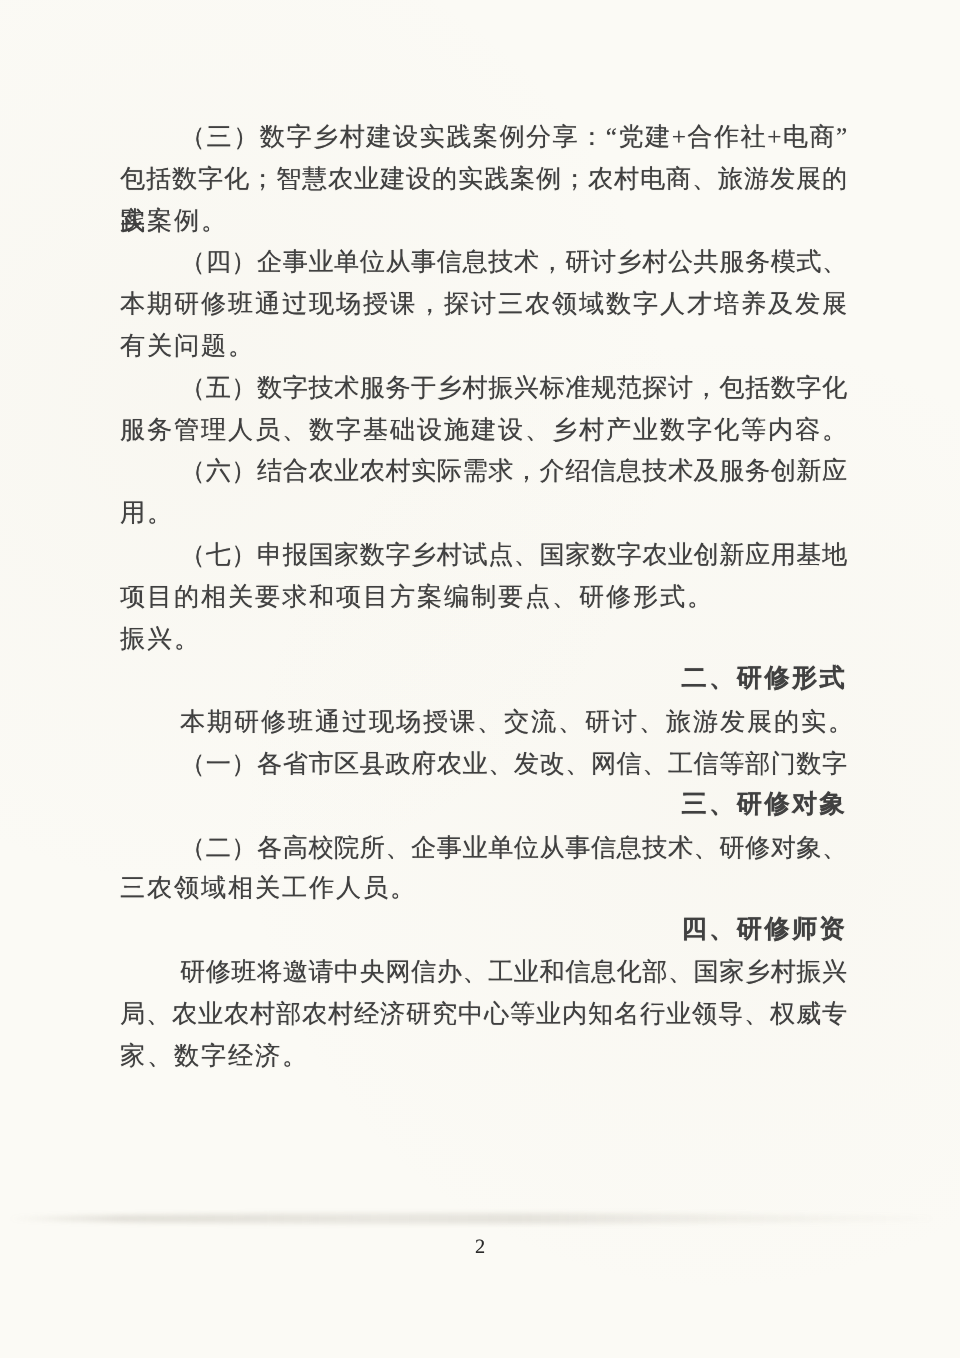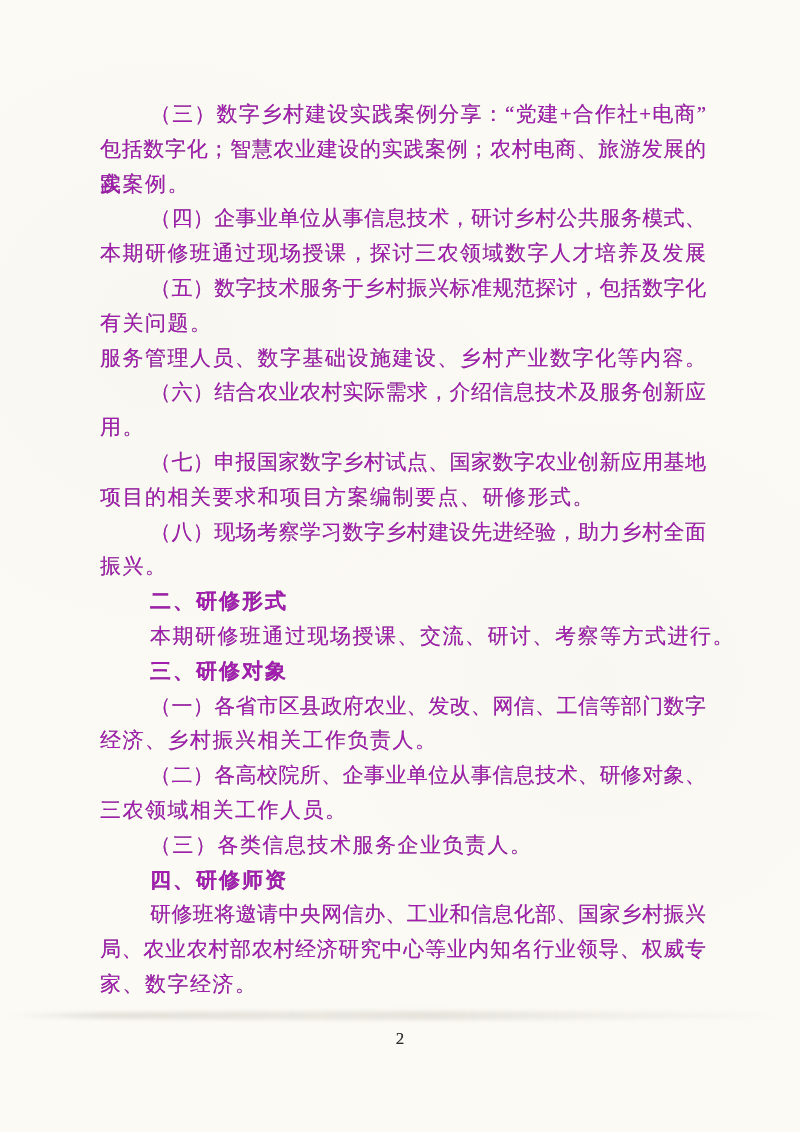--- a/index.html
+++ b/index.html
@@ -25,36 +25,37 @@
   .text-block {
     position: absolute;
     left: 100px;
     top: 97px;
     width: 606px;
   }
   .line {
     font-size: 21px;
     height: 34.8px;
     line-height: 34.8px;
-    color: #a21caf;
+    color: #404040;
     letter-spacing: 1.5px;
     white-space: nowrap;
     text-shadow: 0 0 0.6px rgba(40,40,40,0.55);
   }
   .line.justify {
     white-space: normal;
     letter-spacing: normal;
     text-align: justify;
     text-align-last: justify;
   }
   .line.indent { text-indent: 50px; }
   .line.heading {
     font-weight: 700;
     font-family: "Liberation Sans", "DejaVu Sans", sans-serif;
     letter-spacing: 2px;
+    text-align: right;
   }
   .scan-smudge {
     position: absolute;
     top: 1011px;
     left: 8px;
     width: 770px;
     height: 9px;
     border-radius: 50%;
     background: linear-gradient(90deg,
       rgba(125,118,100,0.02) 0%,
@@ -81,37 +82,34 @@
 </head>
 <body>
 
 <div class="page">
   <div class="text-block">
       <div class="line indent justify">（三）数字乡村建设实践案例分享：“党建+合作社+电商”</div>
       <div class="line justify">包括数字化；智慧农业建设的实践案例；农村电商、旅游发展的实</div>
       <div class="line">践案例。</div>
       <div class="line indent justify">（四）企事业单位从事信息技术，研讨乡村公共服务模式、</div>
       <div class="line justify">本期研修班通过现场授课，探讨三农领域数字人才培养及发展</div>
+      <div class="line">有关问题。</div>
       <div class="line indent justify">（五）数字技术服务于乡村振兴标准规范探讨，包括数字化</div>
-      <div class="line">有关问题。</div>
       <div class="line">服务管理人员、数字基础设施建设、乡村产业数字化等内容。</div>
       <div class="line indent justify">（六）结合农业农村实际需求，介绍信息技术及服务创新应</div>
       <div class="line">用。</div>
       <div class="line indent justify">（七）申报国家数字乡村试点、国家数字农业创新应用基地</div>
       <div class="line">项目的相关要求和项目方案编制要点、研修形式。</div>
-      <div class="line indent justify">（八）现场考察学习数字乡村建设先进经验，助力乡村全面</div>
       <div class="line">振兴。</div>
       <div class="line indent heading">二、研修形式</div>
-      <div class="line indent">本期研修班通过现场授课、交流、研讨、考察等方式进行。</div>
+      <div class="line indent">本期研修班通过现场授课、交流、研讨、旅游发展的实。</div>
+      <div class="line indent justify">（一）各省市区县政府农业、发改、网信、工信等部门数字</div>
       <div class="line indent heading">三、研修对象</div>
-      <div class="line indent justify">（一）各省市区县政府农业、发改、网信、工信等部门数字</div>
-      <div class="line">经济、乡村振兴相关工作负责人。</div>
       <div class="line indent justify">（二）各高校院所、企事业单位从事信息技术、研修对象、</div>
       <div class="line">三农领域相关工作人员。</div>
-      <div class="line indent">（三）各类信息技术服务企业负责人。</div>
       <div class="line indent heading">四、研修师资</div>
       <div class="line indent justify">研修班将邀请中央网信办、工业和信息化部、国家乡村振兴</div>
       <div class="line justify">局、农业农村部农村经济研究中心等业内知名行业领导、权威专</div>
       <div class="line">家、数字经济。</div>
     </div>
   <div class="scan-smudge"></div>
   <div class="page-number">2</div>
 </div>
 
 </body></html>

